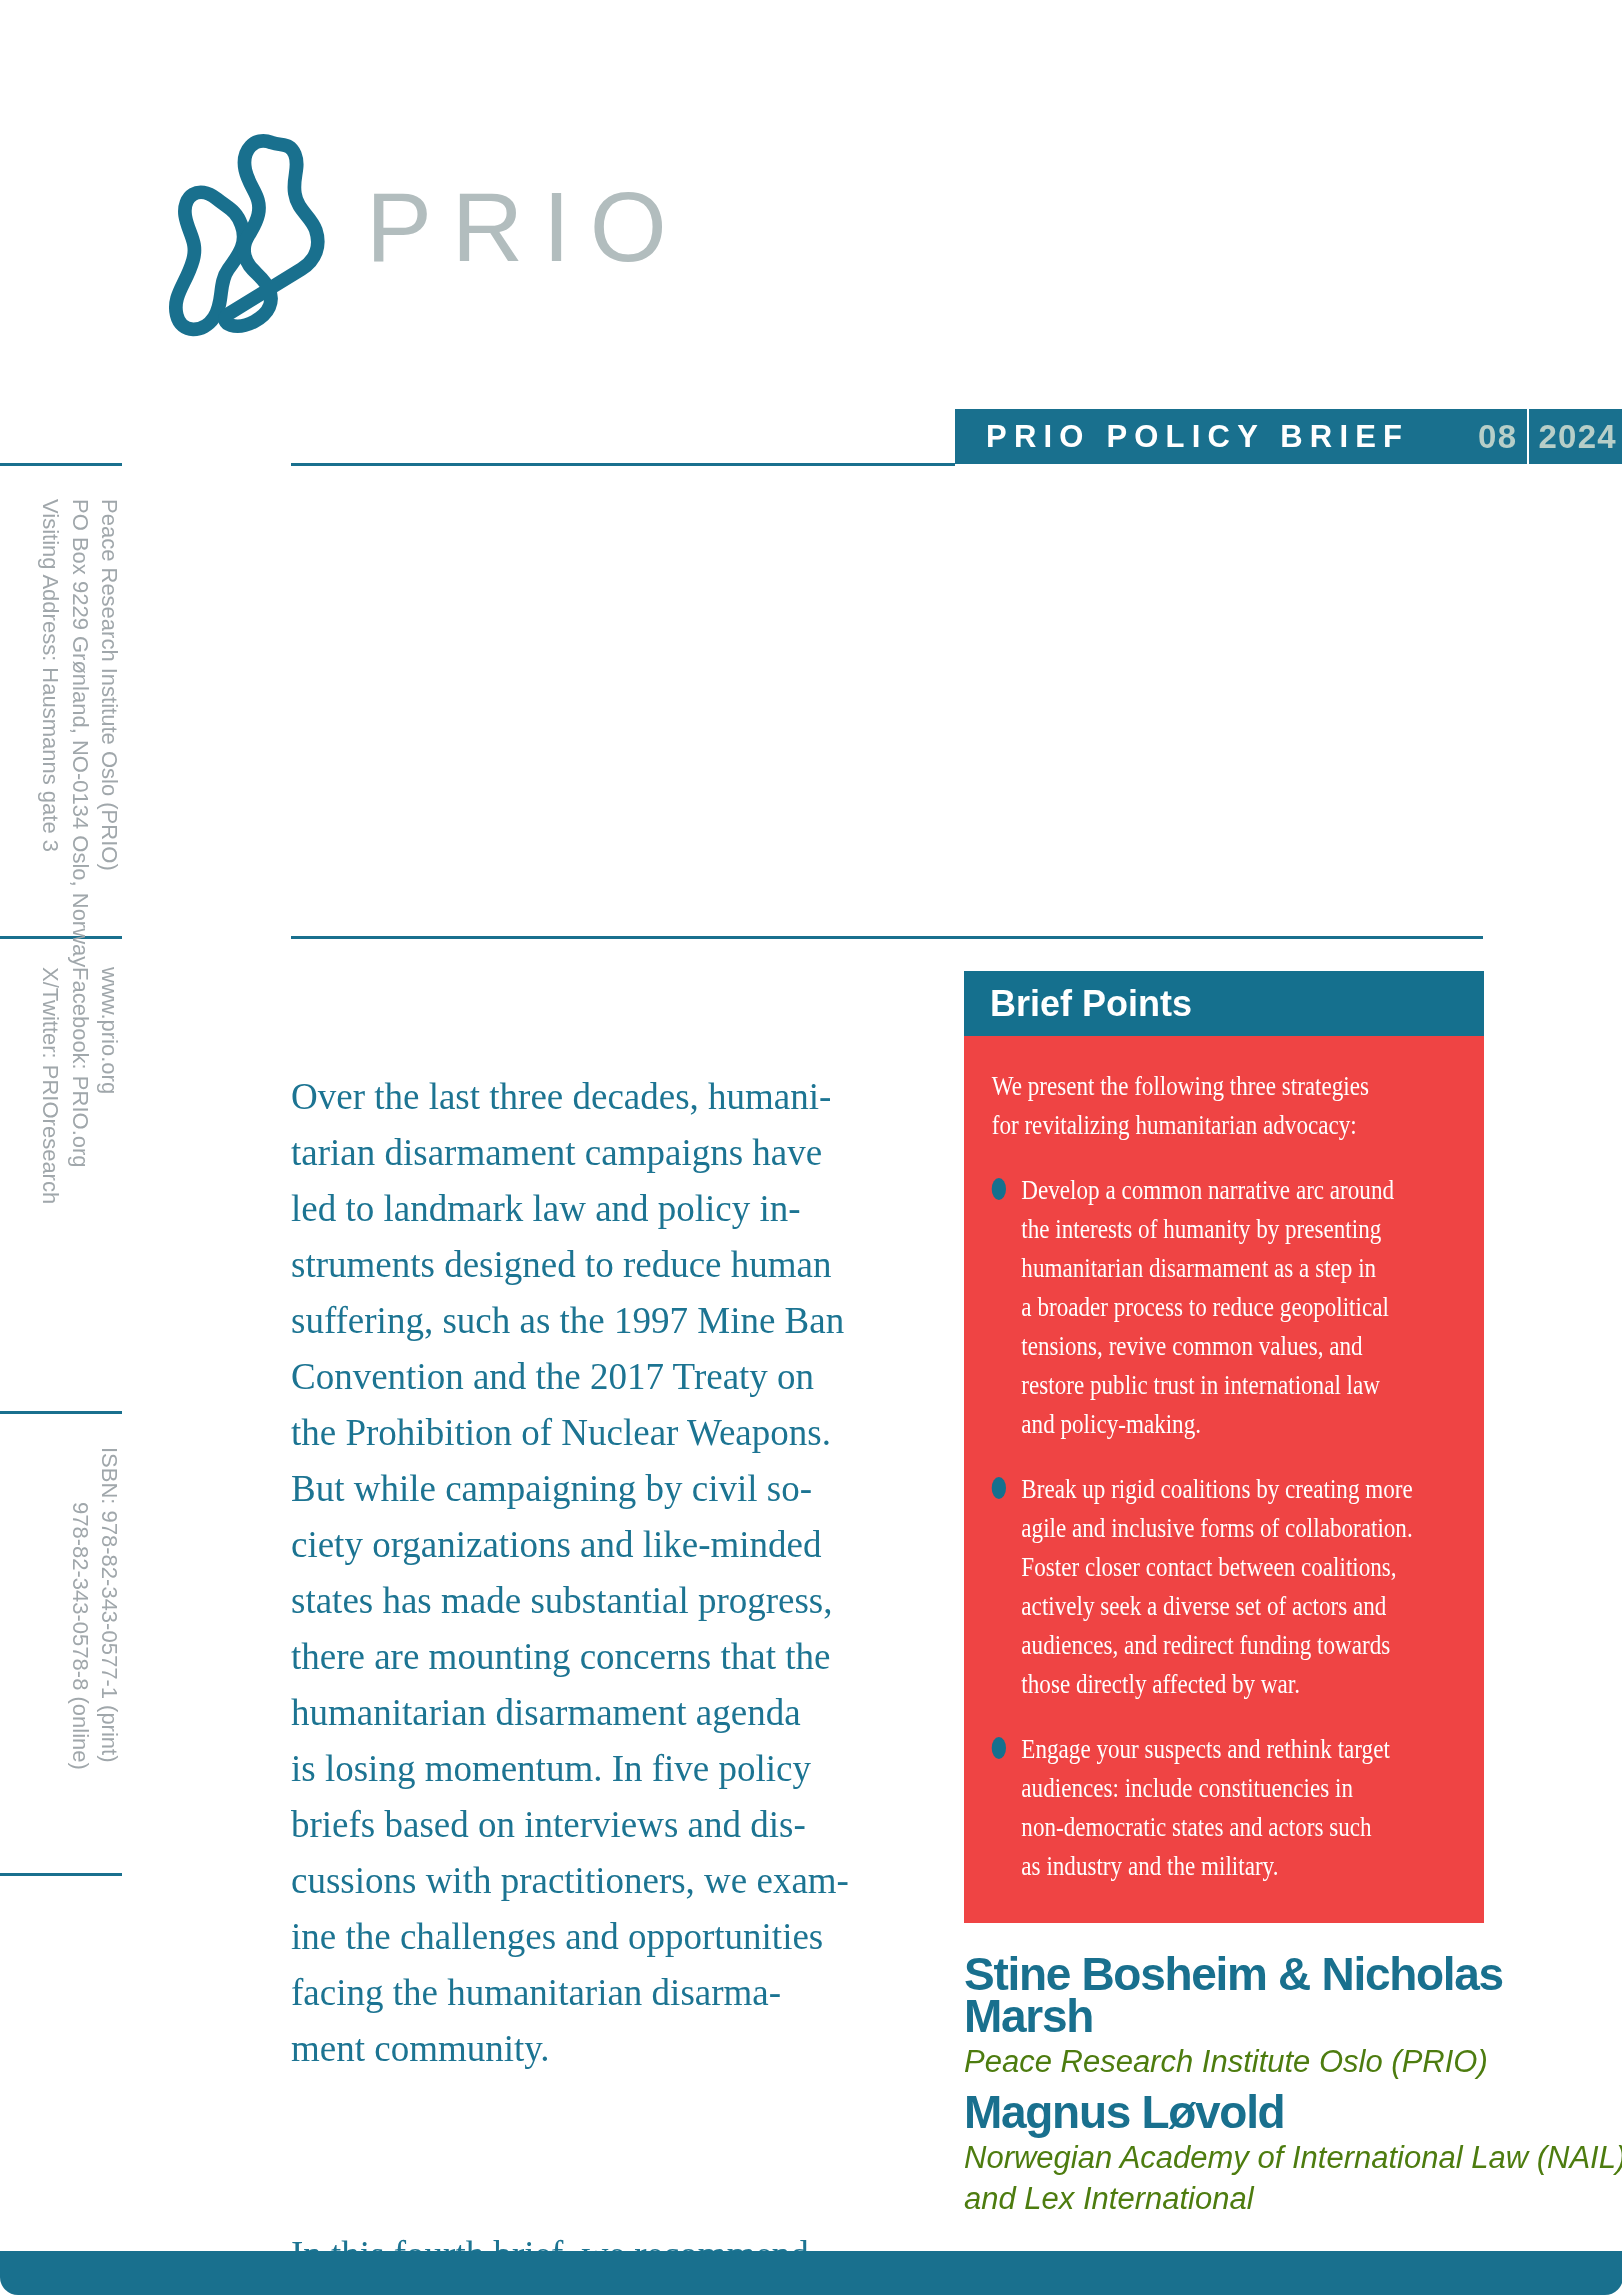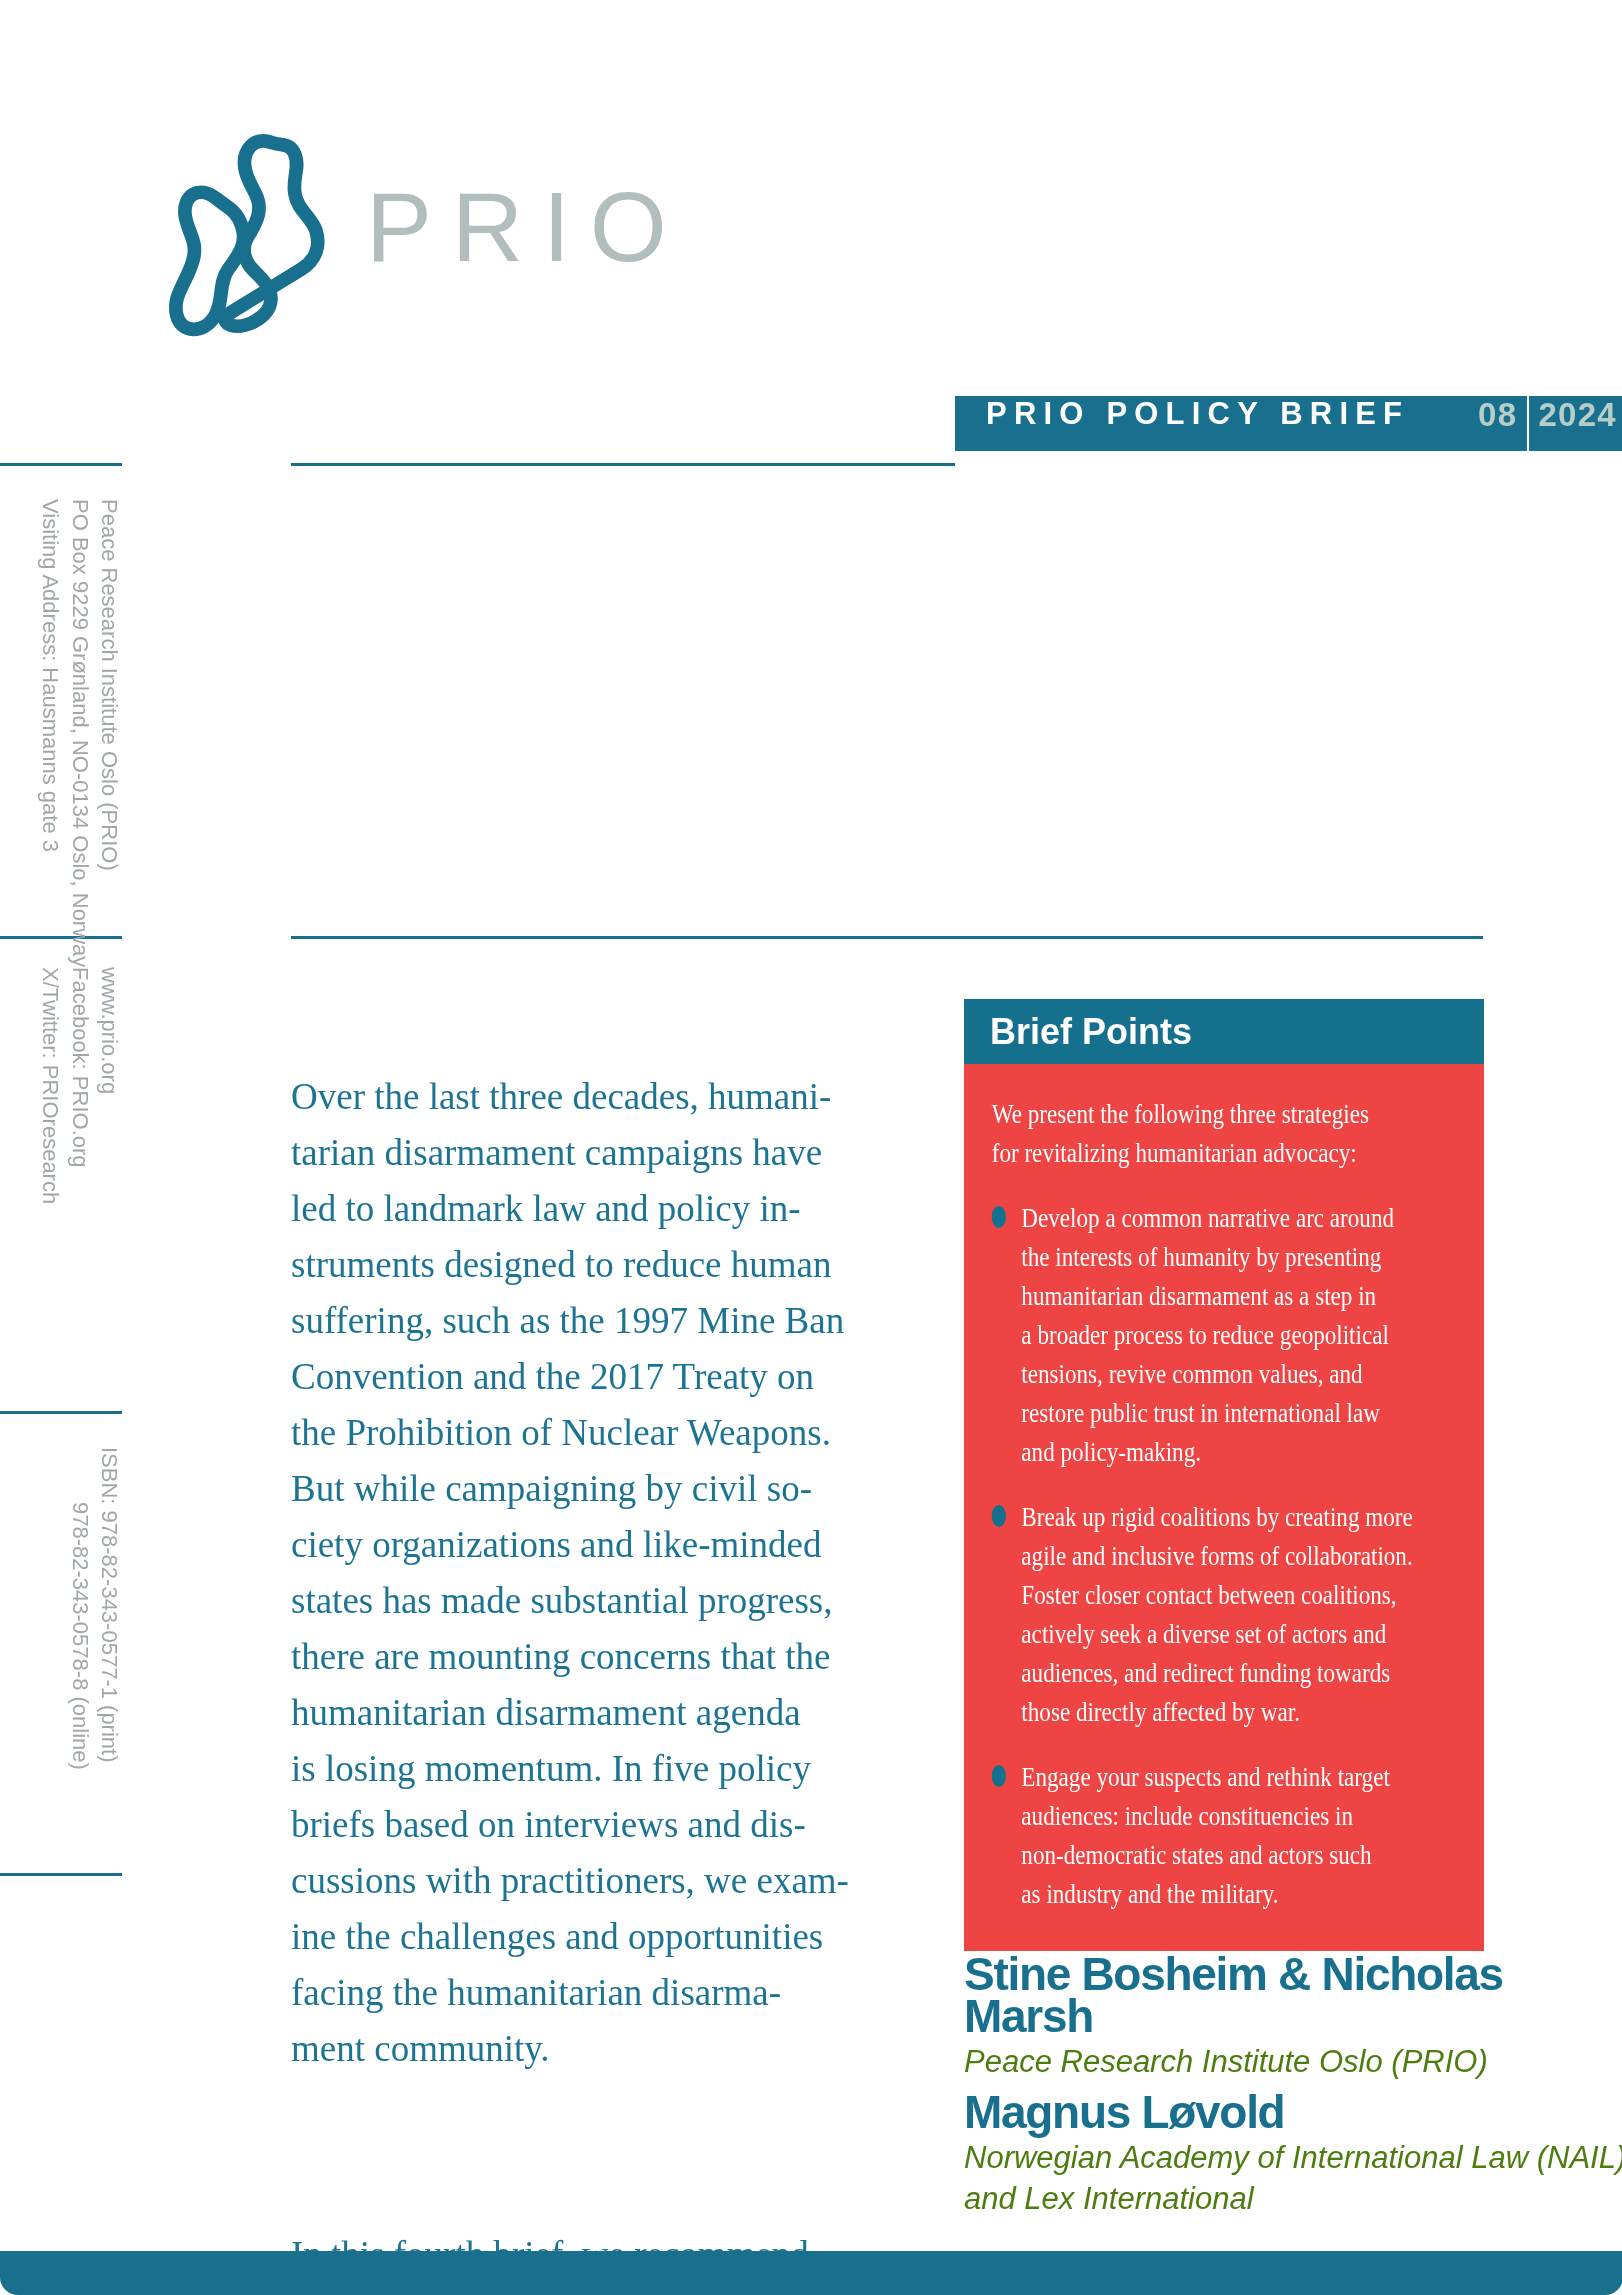--- a/index.html
+++ b/index.html
@@ -5,22 +5,22 @@
   html,body{margin:0;padding:0;background:#ffffff;}
   #page{position:relative;width:1623px;height:2295px;background:#ffffff;overflow:hidden;
         font-family:"Liberation Sans", sans-serif;border-radius:18px;}
 
   
   .logo-mark{position:absolute;left:159px;top:119px;width:196px;height:222px;}
   .logo-text{position:absolute;left:366px;top:177px;font-size:99px;font-weight:400;
              color:#B2BDBE;letter-spacing:19.6px;line-height:1;}
 
   
-  .banner{position:absolute;left:955px;top:396px;width:667px;height:55px;background:#19708E;
-          display:flex;align-items:flex-start;}
+  .banner{position:absolute;left:955px;top:409px;width:667px;height:55px;background:#19708E;
+          display:flex;align-items:center;}
   .banner .bt{color:#ffffff;font-size:31px;font-weight:bold;letter-spacing:7.2px;margin-left:31px;white-space:nowrap;}
   .banner .sp{flex:1;}
   .banner .num{color:#B7CEC8;font-size:33px;font-weight:bold;letter-spacing:1.3px;}
   .banner .issue{margin-right:9.2px;}
   .banner .vsep{width:2.6px;height:55px;background:#ffffff;}
   .banner .year{margin-left:9.2px;margin-right:5px;}
 
   
   .rule{position:absolute;height:2.6px;background:#19708E;}
 
@@ -35,21 +35,21 @@
 
   
   .bodycol{position:absolute;left:291px;top:957px;width:694px;
            font-family:"Liberation Serif", serif;color:#1C7492;
            font-size:37px;line-height:56px;white-space:pre;}
   .bodycol .p2{margin-top:38px;}
 
   
   .bp{position:absolute;left:964px;top:971px;width:520px;}
   .bp-head{width:520px;height:65px;background:#15708E;color:#ffffff;
-           font-size:36px;font-weight:bold;line-height:65px;margin-top:28px;}
+           font-size:36px;font-weight:bold;line-height:65px;}
   .bp-head span{margin-left:26px;}
   .bp-body{width:520px;height:887px;background:#ef4444;overflow:hidden;}
   .bp-scale{transform:scaleX(0.84);transform-origin:0 0;width:618px;
             padding:30px 19.6px 0 33px;box-sizing:border-box;
             font-family:"Liberation Serif", serif;color:#ffffff;}
   .bp-intro{font-size:27.5px;line-height:39px;white-space:pre;}
   .bp-item{display:flex;margin-top:26px;}
   .bp-dot{flex:0 0 auto;width:17px;height:22px;border-radius:50%;background:#15708E;
           margin:7.9px 18.3px 0 0;}
   .bp-itemtext{font-size:27.5px;line-height:39px;white-space:pre;}

